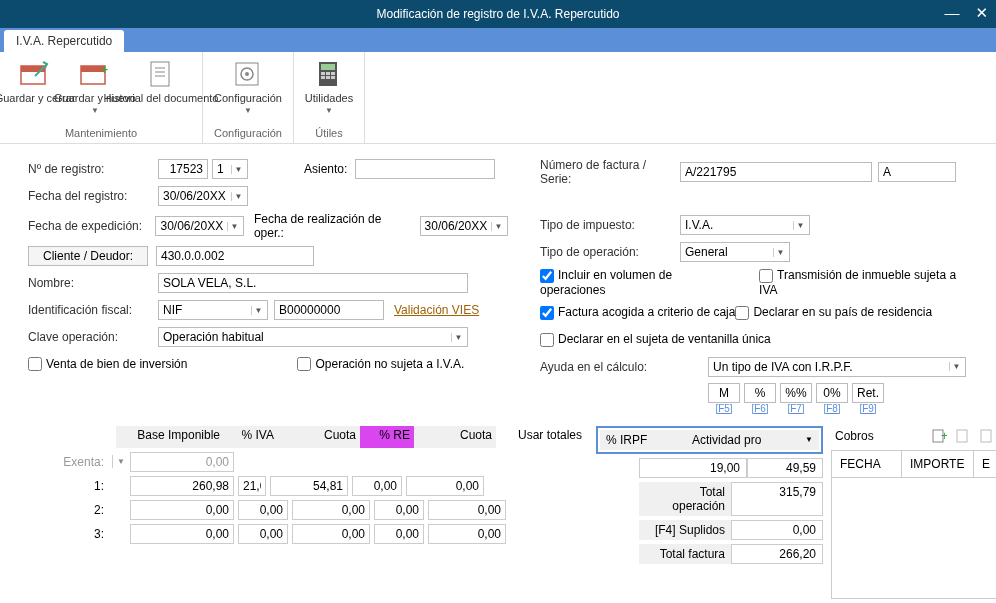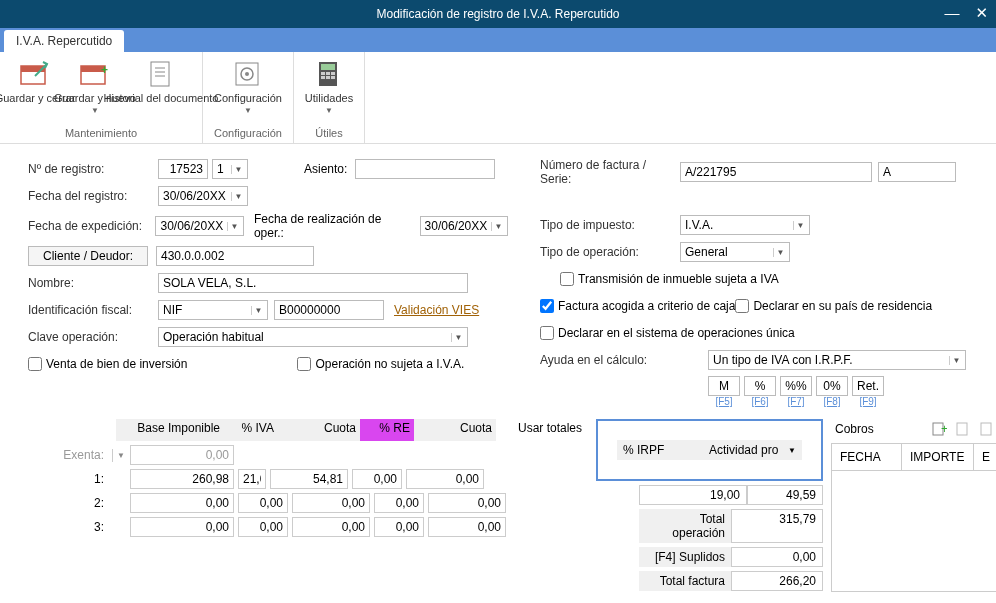--- a/index.html
+++ b/index.html
@@ -48,21 +48,21 @@
 .gh2 { width: 54px; background:#f0f0f0; }
 .gh3 { width: 82px; background:#f0f0f0; }
 .gh4 { width: 54px; background:#d946ef; }
 .gh5 { width: 82px; background:#f0f0f0; }
 .grid-row { display:flex; margin-top: 4px; align-items:center; }
 .grid-row .cell { border: 1px solid #ccc; height: 20px; margin-left: 4px; background:#fff;}
 .grid-row .g0 { width: 84px; text-align:right; padding-right:8px; }
 .grid-row .dd0 { width:14px; border-left:1px solid #ccc; text-align:center; font-size:8px; color:#888;}
 
 .mid-col { flex: 0 0 208px; }
-.irpf-head { display:flex; gap:0; border:2px solid #5b8fd8; padding:19px; }
+.irpf-head { display:flex; gap:0; border:2px solid #5b8fd8; padding:2px; }
 .irpf-head .h { background:#f0f0f0; padding:3px 6px; flex:1; display:flex; align-items:center; justify-content: space-between;}
 .totals { margin-top: 4px; margin-left: 43px; }
 .totals .trow { display:flex; margin-top:4px; }
 .totals .tlbl { background:#f0f0f0; flex:1; text-align:right; padding:3px 6px;}
 .totals .tval { width: 92px; border:1px solid #ccc; text-align:right; padding:2px 6px;}
 
 .cobros { flex: 1; border:1px solid #ccc; }
 .cobros-icons { display:flex; gap:8px;}
 .cobros-grid { height: 120px; }
 .cobros-gh { display:flex; border-bottom:1px solid #ccc;}
@@ -240,28 +240,29 @@
         </div>
     </div>
     <div class="row">
       <span class="lbl-right">Tipo de operación:</span>
       <div class="combo" style="width:110px">
           <span class="val">General</span>
           <span class="dd">▼</span>
         </div>
     </div>
     <div class="row">
+      <label><input type="checkbox" checked="" style=""><span>Incluir en volumen de operaciones</span></label>
       <label style="margin-left:20px"><input type="checkbox" style=""><span>Transmisión de inmueble sujeta a IVA</span></label>
     </div>
     <div class="row">
       <label><input type="checkbox" checked="" style=""><span>Factura acogida a criterio de caja</span></label>
       <label style=""><input type="checkbox" style=""><span>Declarar en su país de residencia</span></label>
     </div>
     <div class="row">
-      <label><input type="checkbox" style=""><span>Declarar en el sistema de operaciones única</span></label>
+      <label><input type="checkbox" style=""><span>Declarar en el sujeta de ventanilla única</span></label>
     </div>
     <div class="row">
       <span class="lbl-right" style="width:168px">Ayuda en el cálculo:</span>
       <div class="combo" style="width:258px">
           <span class="val">Un tipo de IVA con I.R.P.F.</span>
           <span class="dd">▼</span>
         </div>
     </div>
     <div class="calc-btns">
       <div class="cb">M</div>

